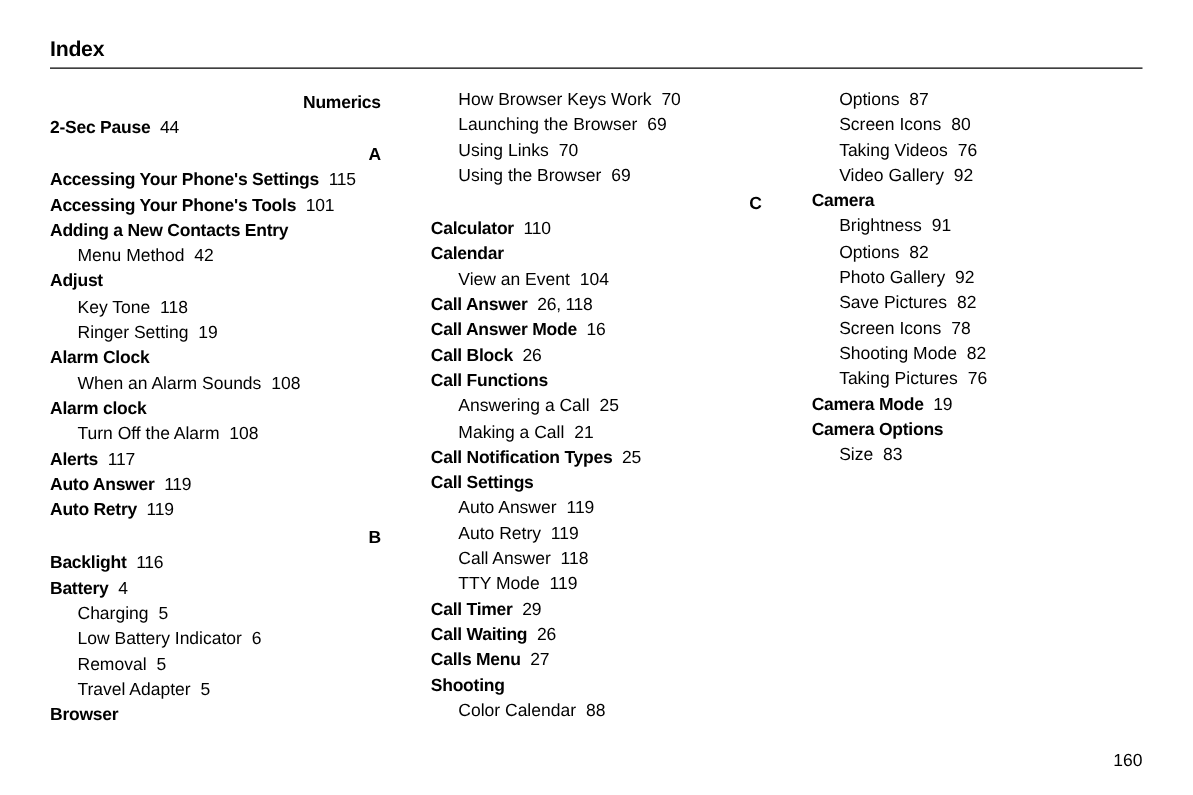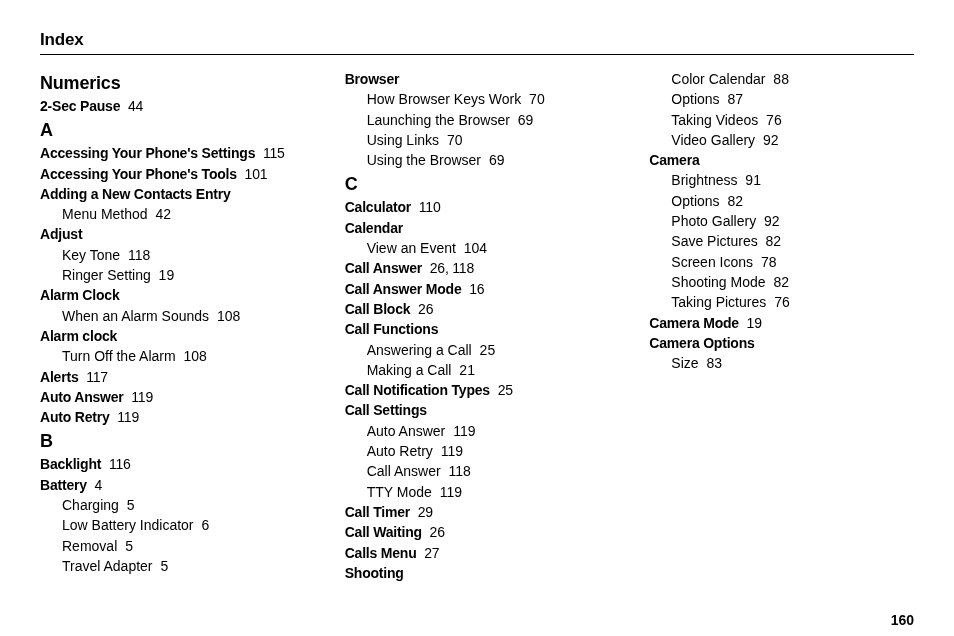--- a/index.html
+++ b/index.html
@@ -22,22 +22,22 @@
     letter-spacing: -0.2px;
   }
   .columns {
     column-count: 3;
     column-gap: 40px;
     column-fill: auto;
     height: 520px;
   }
   .section-head {
     font-weight: 900;
-    font-size: 18px;
-    text-align: left;
+    font-size: 14px;
+    text-align: right;
     margin: 4px 0 2px 0;
     letter-spacing: -0.2px;
   }
   .topic {
     font-weight: 900;
     font-size: 14px;
     line-height: 1.45;
     letter-spacing: -0.2px;
   }
   .topic .pg {
@@ -50,23 +50,22 @@
     font-size: 14px;
     line-height: 1.45;
     padding-left: 22px;
   }
   .sub .pg {
     margin-left: 4px;
   }
   .pagenum {
     position: absolute;
     right: 40px;
-    bottom: 8px;
+    bottom: 20px;
     font-size: 14px;
-    font-weight: bold;
   }
 </style>
 </head>
 <body>
 
 <div class="page-title">Index</div>
 
 <div class="columns" id="index-columns">
     <div class="section-head">Numerics</div>
     <div class="topic"><span>2-Sec Pause</span><span class="pg"> 44</span></div>
@@ -112,20 +111,21 @@
     <div class="sub"><span>Auto Answer</span><span class="pg"> 119</span></div>
     <div class="sub"><span>Auto Retry</span><span class="pg"> 119</span></div>
     <div class="sub"><span>Call Answer</span><span class="pg"> 118</span></div>
     <div class="sub"><span>TTY Mode</span><span class="pg"> 119</span></div>
     <div class="topic"><span>Call Timer</span><span class="pg"> 29</span></div>
     <div class="topic"><span>Call Waiting</span><span class="pg"> 26</span></div>
     <div class="topic"><span>Calls Menu</span><span class="pg"> 27</span></div>
     <div class="topic"><span>Shooting</span></div>
     <div class="sub"><span>Color Calendar</span><span class="pg"> 88</span></div>
     <div class="sub"><span>Options</span><span class="pg"> 87</span></div>
+    <div class="sub"><span>Screen Icons</span><span class="pg"> 80</span></div>
     <div class="sub"><span>Taking Videos</span><span class="pg"> 76</span></div>
     <div class="sub"><span>Video Gallery</span><span class="pg"> 92</span></div>
     <div class="topic"><span>Camera</span></div>
     <div class="sub"><span>Brightness</span><span class="pg"> 91</span></div>
     <div class="sub"><span>Options</span><span class="pg"> 82</span></div>
     <div class="sub"><span>Photo Gallery</span><span class="pg"> 92</span></div>
     <div class="sub"><span>Save Pictures</span><span class="pg"> 82</span></div>
     <div class="sub"><span>Screen Icons</span><span class="pg"> 78</span></div>
     <div class="sub"><span>Shooting Mode</span><span class="pg"> 82</span></div>
     <div class="sub"><span>Taking Pictures</span><span class="pg"> 76</span></div>

